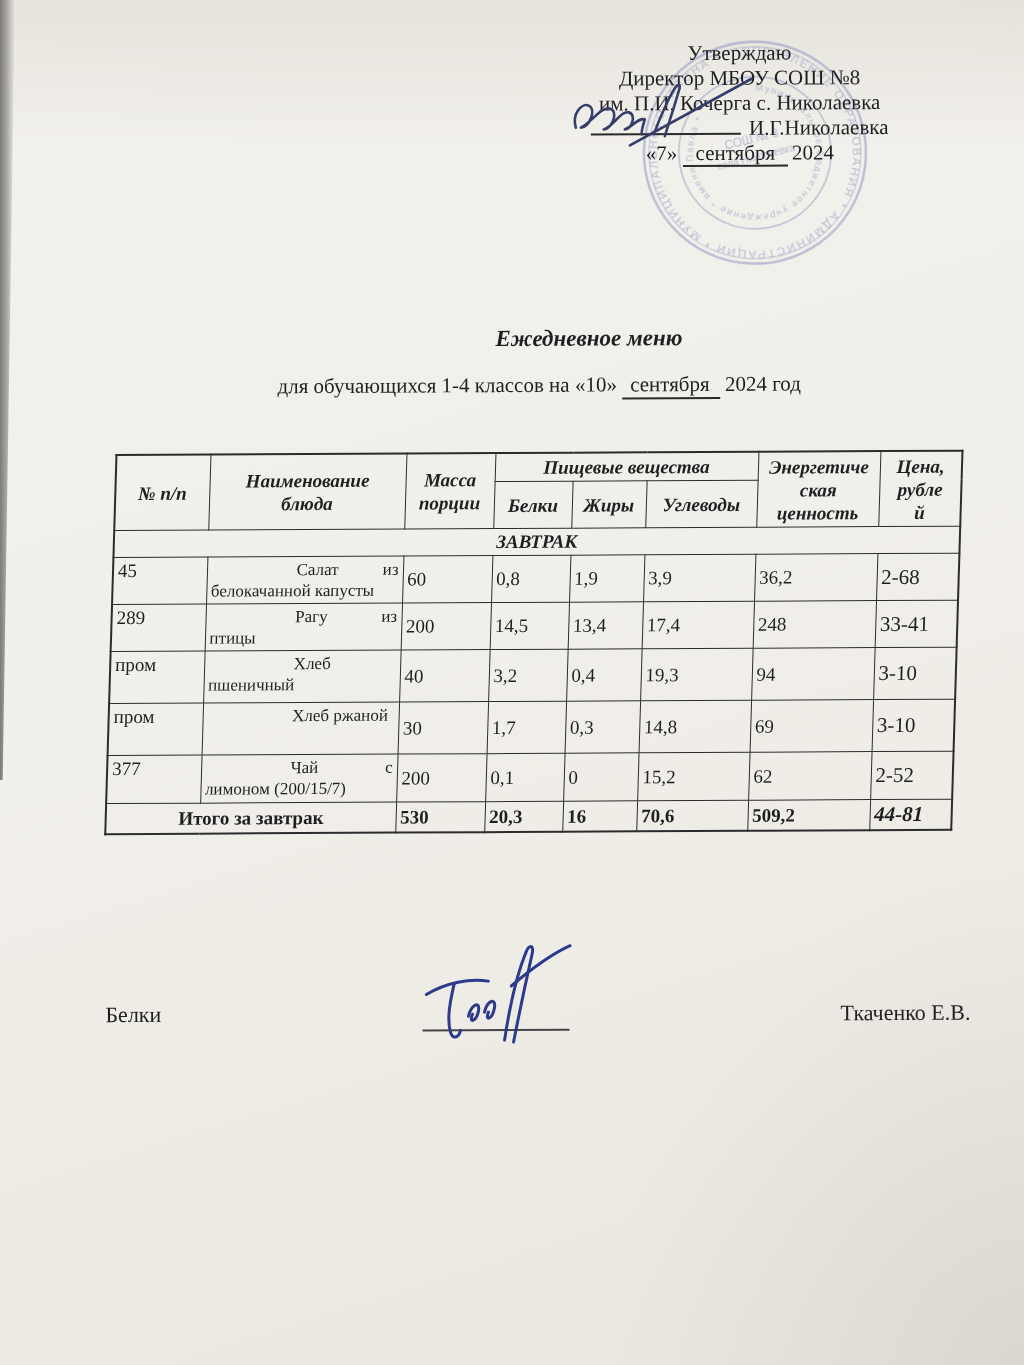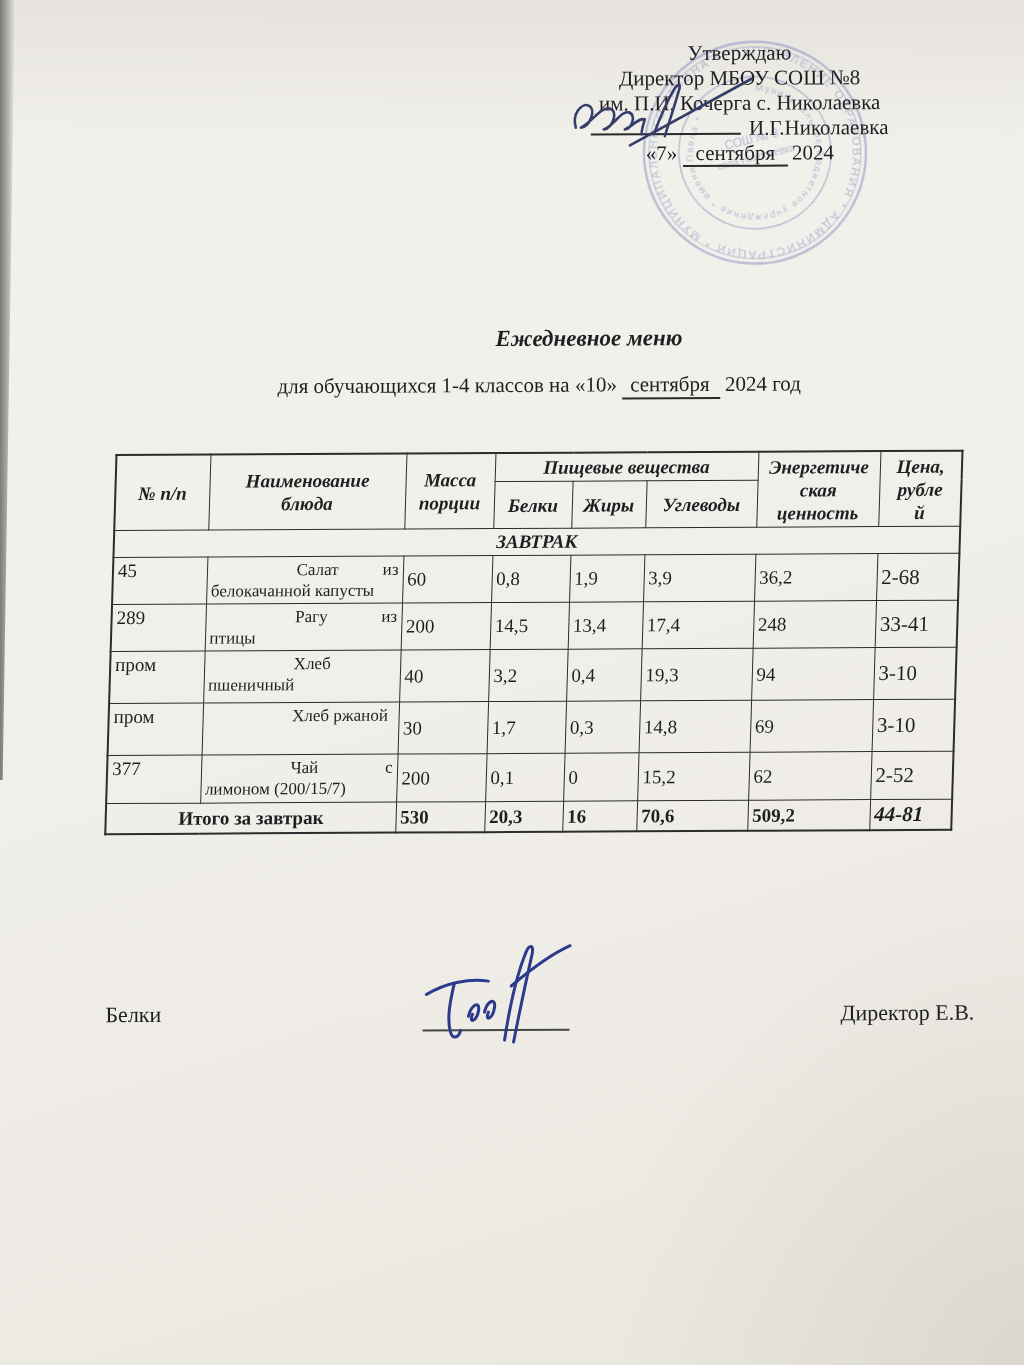--- a/index.html
+++ b/index.html
@@ -247,16 +247,16 @@
 
     <div class="cook-label">Белки</div>
     <div class="cook-line"></div>
     <svg class="cook-sig" viewBox="0 0 172 112">
       <path d="M14 54 C 34 42, 58 38, 76 41"></path>
       <path d="M42 43 C 38 60, 34 78, 38 92 C 40 99, 46 98, 48 90"></path>
       <path d="M56 76 C 59 64, 68 60, 66 71 C 64 81, 56 84, 60 74 M72 72 C 75 60, 84 57, 82 68 C 80 79, 72 82, 76 72"></path>
       <path d="M92 100 C 97 68, 104 36, 114 12 C 117 5, 122 4, 120 14 C 114 40, 107 72, 101 102"></path>
       <path d="M99 46 C 118 30, 140 14, 158 6"></path>
     </svg>
-    <div class="cook-name">Директор Е.В.</div>
+    <div class="cook-name">Ткаченко Е.В.</div>
 
   </div>
 </div>
 
 </body></html>

